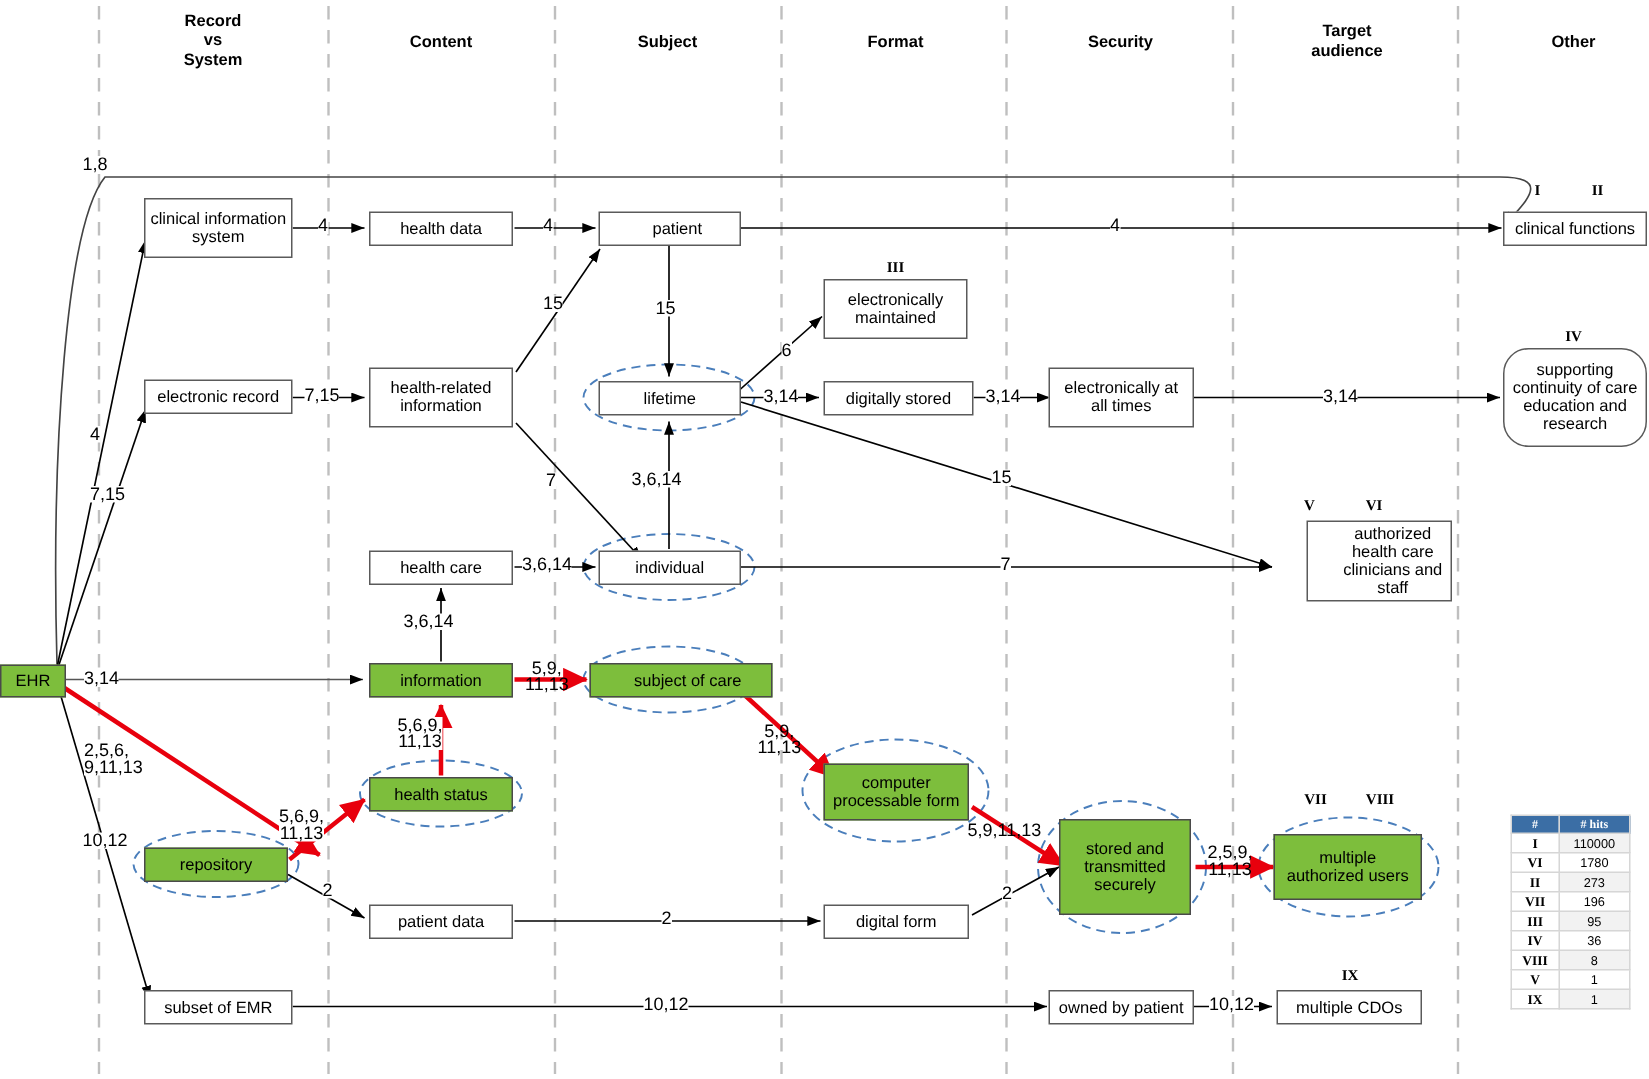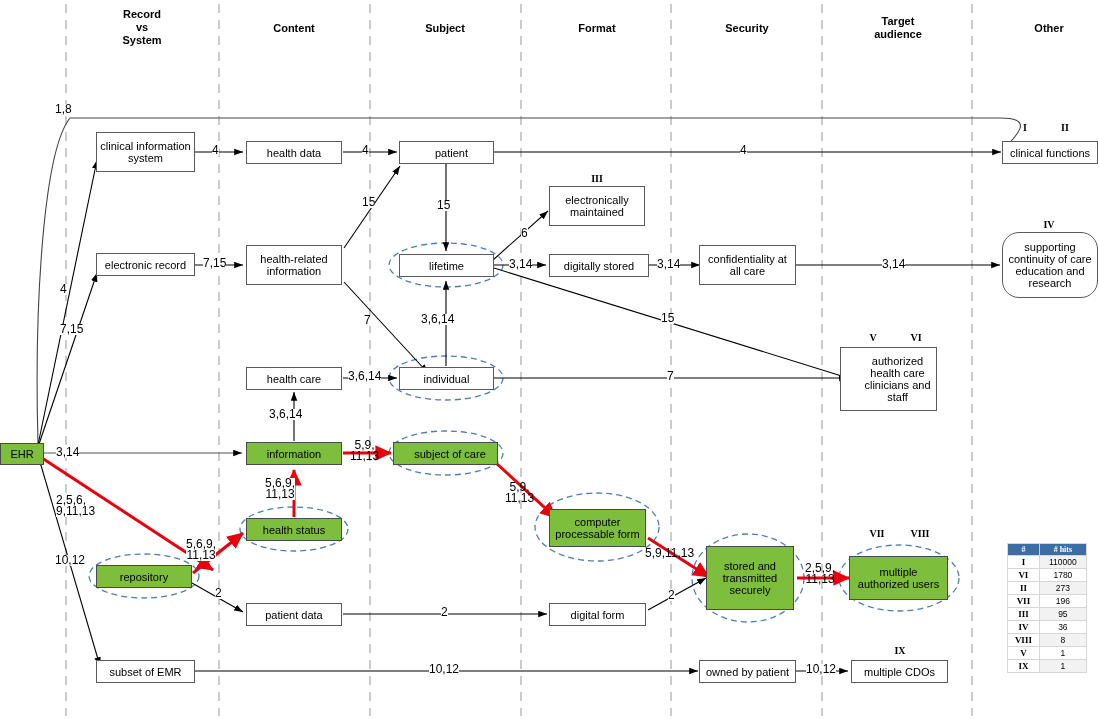--- a/index.html
+++ b/index.html
@@ -134,32 +134,32 @@
   <div class="node" style="left:246px;top:245px;width:96px;height:40px;">health-related information</div>
   <div class="node" style="left:246px;top:367px;width:96px;height:23px;">health care</div>
   <div class="node green" style="left:246px;top:442px;width:96px;height:23px;">information</div>
   <div class="node green" style="left:246px;top:518px;width:96px;height:23px;">health status</div>
   <div class="node green" style="left:96px;top:565px;width:96px;height:23px;">repository</div>
   <div class="node" style="left:246px;top:603px;width:96px;height:23px;">patient data</div>
 
   <div class="node" style="left:399px;top:141px;width:95px;height:23px;padding-left:13px;">patient</div>
   <div class="node" style="left:399px;top:254px;width:95px;height:23px;">lifetime</div>
   <div class="node" style="left:399px;top:367px;width:95px;height:23px;">individual</div>
-  <div class="node green" style="left:393px;top:442px;width:105px;height:23px;padding-left:12px;">subject of care</div>
+  <div class="node green" style="left:393px;top:442px;width:122px;height:23px;padding-left:12px;">subject of care</div>
 
   <div class="node" style="left:549px;top:186px;width:96px;height:40px;">electronically maintained</div>
   <div class="node" style="left:549px;top:254px;width:100px;height:23px;">digitally stored</div>
   <div class="node green" style="left:549px;top:509px;width:97px;height:38px;">computer processable form</div>
   <div class="node" style="left:549px;top:603px;width:97px;height:23px;">digital form</div>
   <div class="node" style="left:699px;top:660px;width:97px;height:23px;">owned by patient</div>
 
-  <div class="node" style="left:699px;top:245px;width:97px;height:40px;">confidentiality at all care</div>
+  <div class="node" style="left:699px;top:245px;width:97px;height:40px;">electronically at all times</div>
   <div class="node green" style="left:706px;top:546px;width:88px;height:64px;">stored and transmitted securely</div>
 
-  <div class="node" style="left:840px;top:347px;width:97px;height:64px;padding-left:21px;">authorized health care clinicians and staff</div>
+  <div class="node" style="left:871px;top:347px;width:97px;height:54px;padding-left:21px;">authorized health care clinicians and staff</div>
   <div class="node green" style="left:849px;top:556px;width:99px;height:44px;">multiple authorized users</div>
   <div class="node" style="left:851px;top:660px;width:97px;height:23px;">multiple CDOs</div>
 
   <div class="node" style="left:1002px;top:141px;width:96px;height:23px;">clinical functions</div>
   <div class="node" style="left:1002px;top:232px;width:96px;height:66px;border-radius:17px;">supporting continuity of care education and research</div>
 
   <div class="elbl bg" style="left:55px;top:104px;">1,8</div>
   <div class="elbl bg" style="left:60px;top:284px;">4</div>
   <div class="elbl bg" style="left:60px;top:324px;">7,15</div>
   <div class="elbl bg" style="left:56px;top:447px;">3,14</div>

